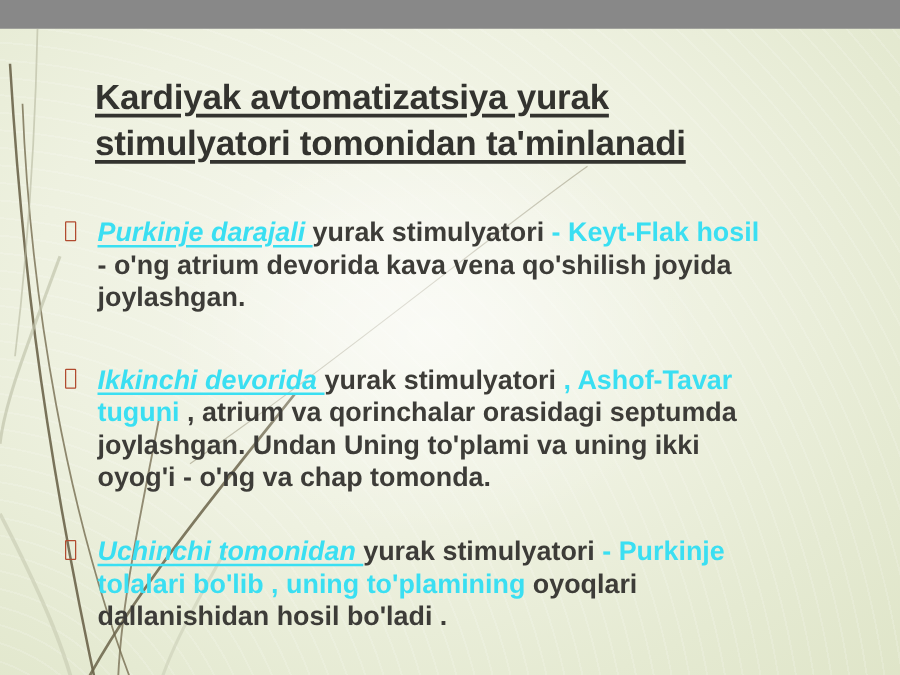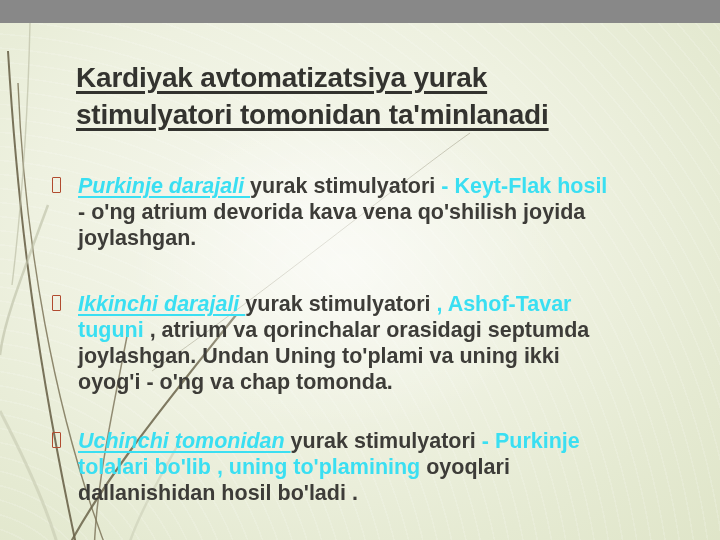--- a/index.html
+++ b/index.html
@@ -89,21 +89,21 @@
     <path d="M 180,418 C 152,468 130,508 124,540" stroke="#c9ccb4" stroke-width="2.5" fill="none" opacity="0.55"></path>
   </svg>
 
   <div class="content">
     <h1 class="title">Kardiyak avtomatizatsiya yurak
 stimulyatori tomonidan ta'minlanadi</h1>
     <ul class="bullets" id="bullet-list">
         <li class="bullet"><span class="marker"></span><span class="seg-lead">Purkinje darajali </span><span class="seg-normal">yurak stimulyatori </span><span class="seg-accent">- Keyt-Flak hosil</span><span class="seg-normal">
 - o'ng atrium devorida kava vena qo'shilish joyida
 joylashgan.</span></li>
-        <li class="bullet"><span class="marker"></span><span class="seg-lead">Ikkinchi darajali </span><span class="seg-normal">yurak stimulyatori </span><span class="seg-accent">, Ashof-Tavar
+        <li class="bullet"><span class="marker"></span><span class="seg-lead">Ikkinchi devorida </span><span class="seg-normal">yurak stimulyatori </span><span class="seg-accent">, Ashof-Tavar
 tuguni</span><span class="seg-normal"> , atrium va qorinchalar orasidagi septumda
 joylashgan. Undan Uning to'plami va uning ikki
 oyog'i - o'ng va chap tomonda.</span></li>
         <li class="bullet"><span class="marker"></span><span class="seg-lead">Uchinchi tomonidan </span><span class="seg-normal">yurak stimulyatori </span><span class="seg-accent">- Purkinje
 tolalari bo'lib , uning to'plamining </span><span class="seg-normal">oyoqlari
 dallanishidan hosil bo'ladi .</span></li>
       </ul>
   </div>
 
 </div>

